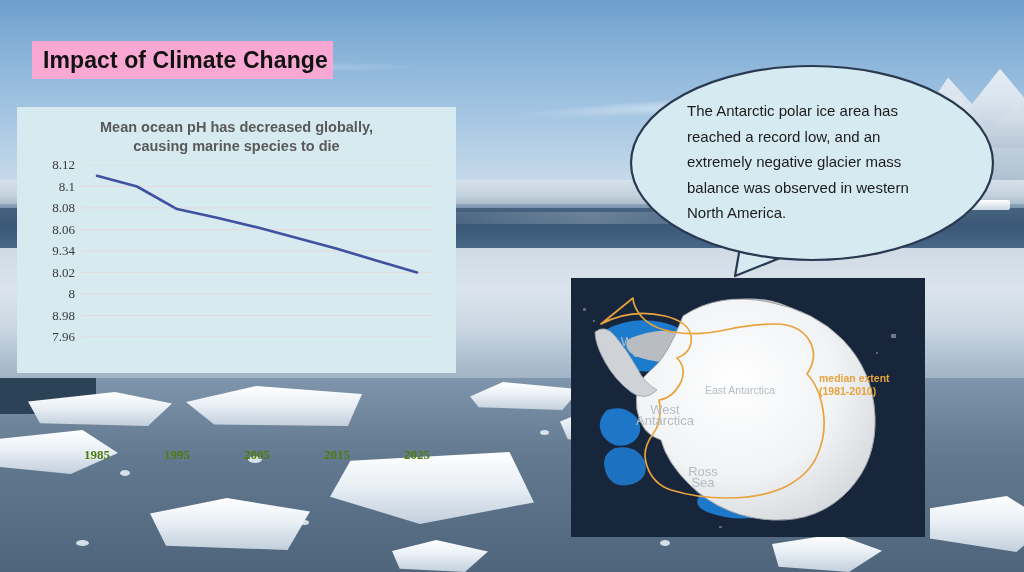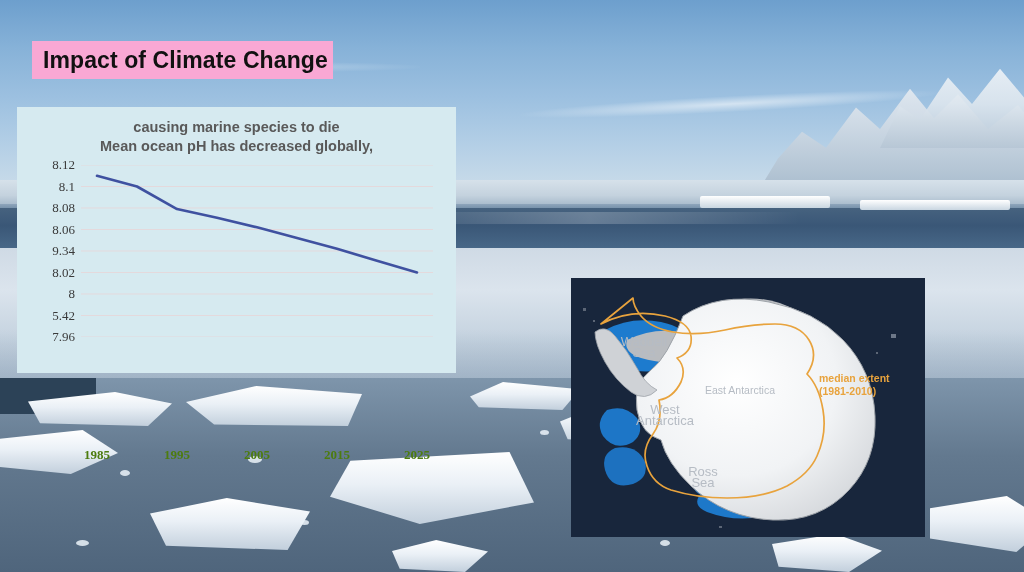--- a/index.html
+++ b/index.html
@@ -213,33 +213,33 @@
     <div class="brash" style="left:76px;top:540px;width:13px;height:6px;"></div>
   </div>
 
   <div class="title-banner">
     <div class="title-text">Impact of Climate Change</div>
   </div>
 
   <div class="chart-panel">
 
     <div class="chart-title">
+      <div>Mean ocean pH has decreased globally,</div>
       <div>causing marine species to die</div>
-      <div>Mean ocean pH has decreased globally,</div>
     </div>
 
     <div class="ylabels">
         <div class="ylab" style="top: 6px;">8.12</div>
         <div class="ylab" style="top: 27.5px;">8.1</div>
         <div class="ylab" style="top: 49px;">8.08</div>
         <div class="ylab" style="top: 70.5px;">8.06</div>
         <div class="ylab" style="top: 92px;">9.34</div>
         <div class="ylab" style="top: 113.5px;">8.02</div>
         <div class="ylab" style="top: 135px;">8</div>
-        <div class="ylab" style="top: 156.5px;">5.42</div>
+        <div class="ylab" style="top: 156.5px;">8.98</div>
         <div class="ylab" style="top: 178px;">7.96</div>
       </div>
     <div class="xlabels">
         <div class="xlab" style="left: 16px;">1985</div>
         <div class="xlab" style="left: 96px;">1995</div>
         <div class="xlab" style="left: 176px;">2005</div>
         <div class="xlab" style="left: 256px;">2015</div>
         <div class="xlab" style="left: 336px;">2025</div>
       </div>
 
@@ -260,20 +260,27 @@
           <line x1="56" x2="56" y1="172" y2="177" stroke="#e4d9dc" stroke-width="1"></line>
           <line x1="136" x2="136" y1="172" y2="177" stroke="#e4d9dc" stroke-width="1"></line>
           <line x1="216" x2="216" y1="172" y2="177" stroke="#e4d9dc" stroke-width="1"></line>
           <line x1="296" x2="296" y1="172" y2="177" stroke="#e4d9dc" stroke-width="1"></line>
           <line x1="352" x2="352" y1="172" y2="177" stroke="#e4d9dc" stroke-width="1"></line>
         </g>
       <polyline id="ph-line" fill="none" stroke="#3f51a0" stroke-width="2.6" stroke-linejoin="round" stroke-linecap="round" points="16.00,10.75 56.00,21.50 96.00,44.07 136.00,52.67 176.00,62.35 216.00,73.10 256.00,83.85 296.00,95.67 336.00,107.50"></polyline>
     </svg>
   </div>
 
+  <div class="bubble-wrap">
+    <svg width="375" height="240" viewBox="0 0 375 240">
+      <path d="M 110 216 L 118 170 L 160 196 Z" fill="#d6eaf2" stroke="#2b3950" stroke-width="2.2" stroke-linejoin="round"></path>
+      <ellipse cx="187" cy="103" rx="181" ry="97" fill="#d6eaf2" stroke="#2b3950" stroke-width="2.2"></ellipse>
+    </svg>
+    <div class="bubble-text">The Antarctic polar ice area has reached a record low, and an extremely negative glacier mass balance was observed in western North America.</div>
+  </div>
 
   <div class="map-panel">
     <svg width="354" height="259" viewBox="0 0 354 259">
       <defs>
         <radialGradient id="icegrad" cx="42%" cy="38%" r="72%">
           <stop offset="0%" stop-color="#ffffff"></stop>
           <stop offset="58%" stop-color="#f1f3f5"></stop>
           <stop offset="100%" stop-color="#d3d6da"></stop>
         </radialGradient>
       </defs>

